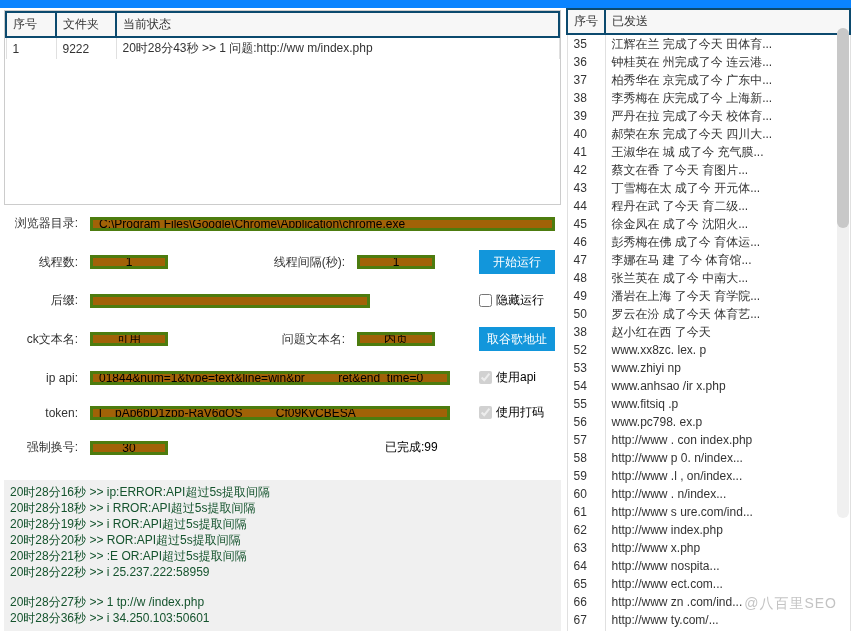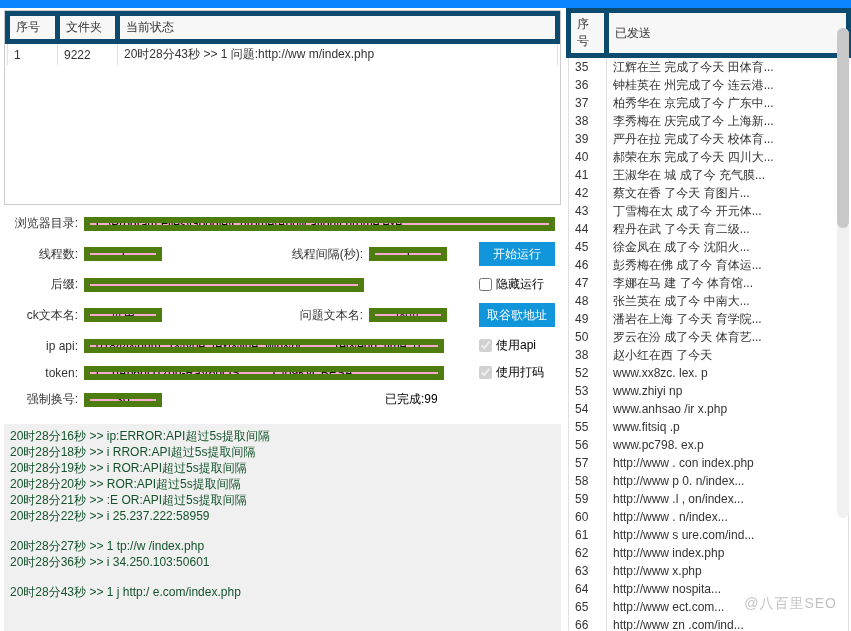--- a/index.html
+++ b/index.html
@@ -2,29 +2,29 @@
 <html><head>
 <meta charset="utf-8">
 <style>
 *{box-sizing:border-box;margin:0;padding:0;font-family:"Microsoft YaHei","SimSun",Arial,sans-serif;font-size:12px}
 body{background:#fff;width:851px;height:631px;overflow:hidden;position:relative}
 .titlebar{height:8px;background:#0a84ff}
 .main{display:flex;height:623px}
 .left{width:565px;padding:2px 4px 0 4px;display:flex;flex-direction:column}
 .right{width:286px;border-left:1px solid #fff;display:flex;flex-direction:column;position:relative}
 table{border-collapse:collapse;width:100%;background:#fff}
-th{background:#f7f7f7;border:5px solid #0c4a6e;text-align:left;padding:3px 6px;font-weight:normal;color:#333}
+th{background:#f7f7f7;border:2px solid #0c4a6e;text-align:left;padding:3px 6px;font-weight:normal;color:#333}
 td{border-left:1px solid #e0e0e0;border-right:1px solid #e0e0e0;padding:2px 6px;color:#333;white-space:nowrap;overflow:hidden}
 .top-table-wrap{height:195px;border:1px solid #ccc;overflow:hidden}
 .top-table td:nth-child(1){width:50px}
 .top-table td:nth-child(2){width:60px}
 .form-area{padding:10px 6px 6px 6px}
-.row{display:flex;align-items:center;margin-bottom:10px;gap:6px}
+.row{display:flex;align-items:center;margin-bottom:18px;gap:12px}
 .lbl{width:68px;text-align:right;color:#333}
-.tb{border:6px solid #4d7c0f;height:14px;padding:0 6px;background:#f9a8d4;text-align:center}
+.tb{border:3px solid #4d7c0f;height:14px;padding:0 6px;background:#a16207;text-align:center}
 .tb.long{flex:1;text-align:left}
 .tb.mid{width:78px}
 .btn{background:#1296db;color:#fff;border:none;height:24px;width:76px;cursor:pointer}
 .cb{display:flex;align-items:center;gap:4px;width:76px}
 .cb input{width:13px;height:13px}
 .log{flex:1;background:#f0f0f0;padding:4px 6px;font-family:"SimSun",monospace;color:#14532d;line-height:16px;overflow:hidden;position:relative}
 .log .line{white-space:nowrap}
 .log .gap{height:14px}
 .right-inner{flex:1;overflow:hidden;position:relative}
 .right table th:nth-child(1),.right table td:nth-child(1){width:38px}

